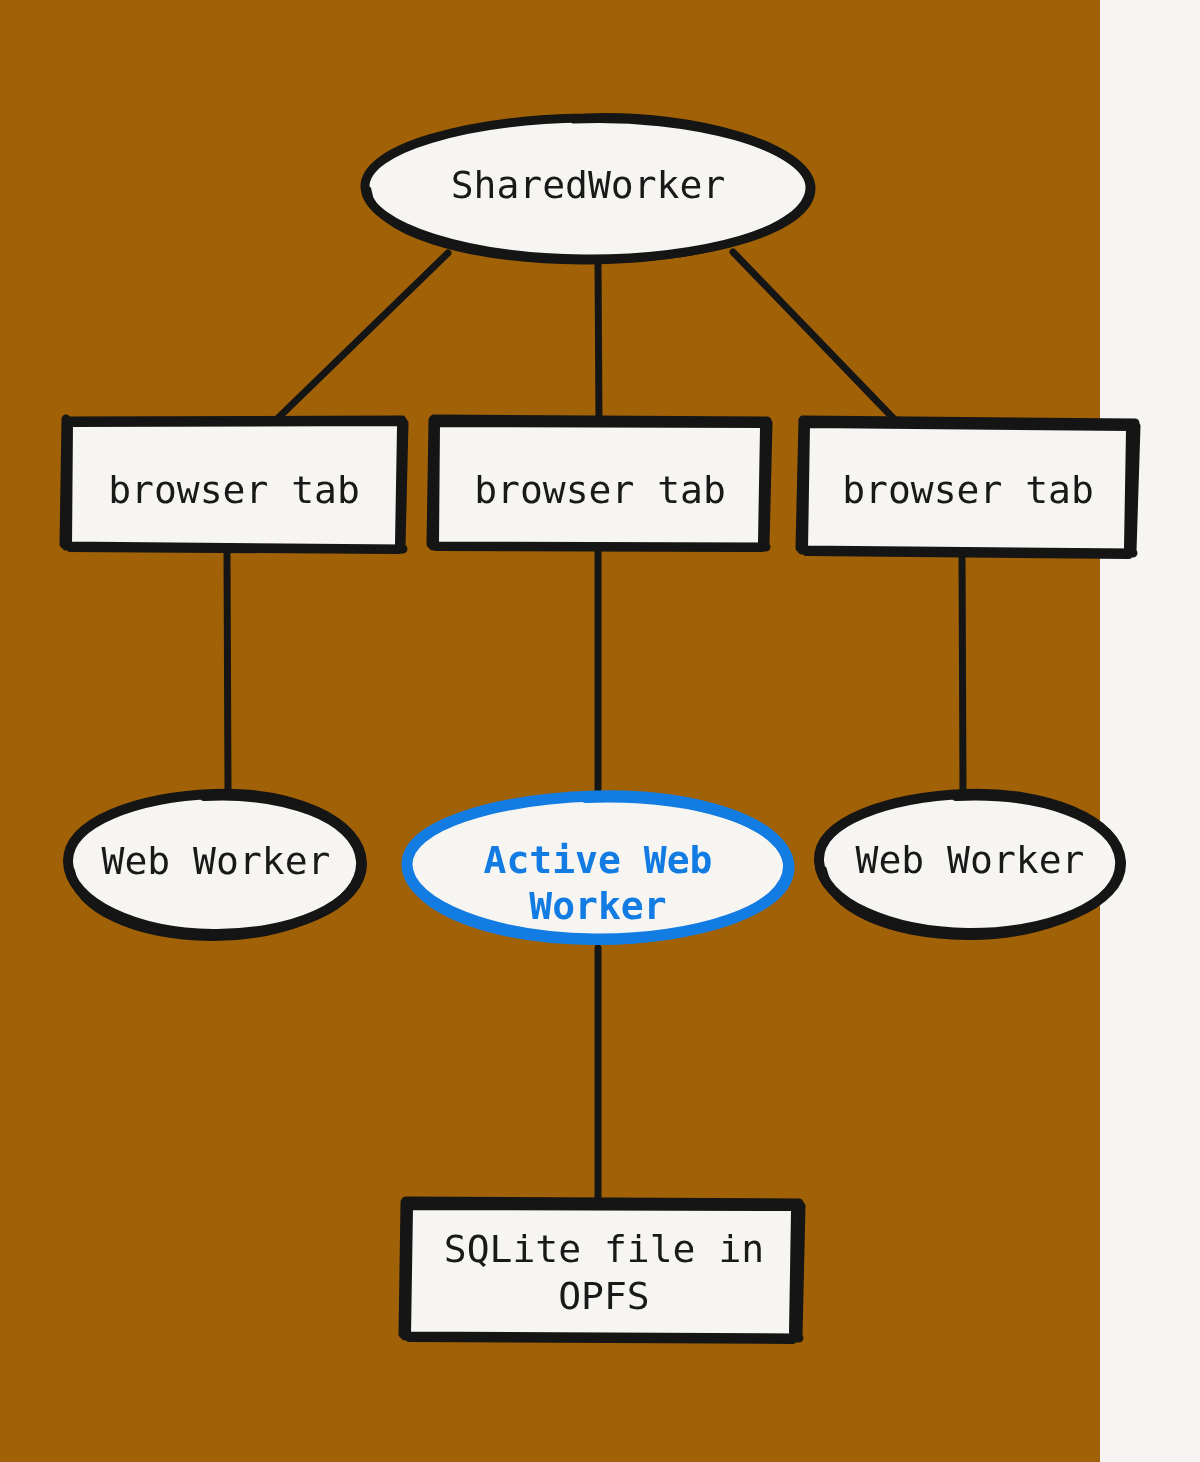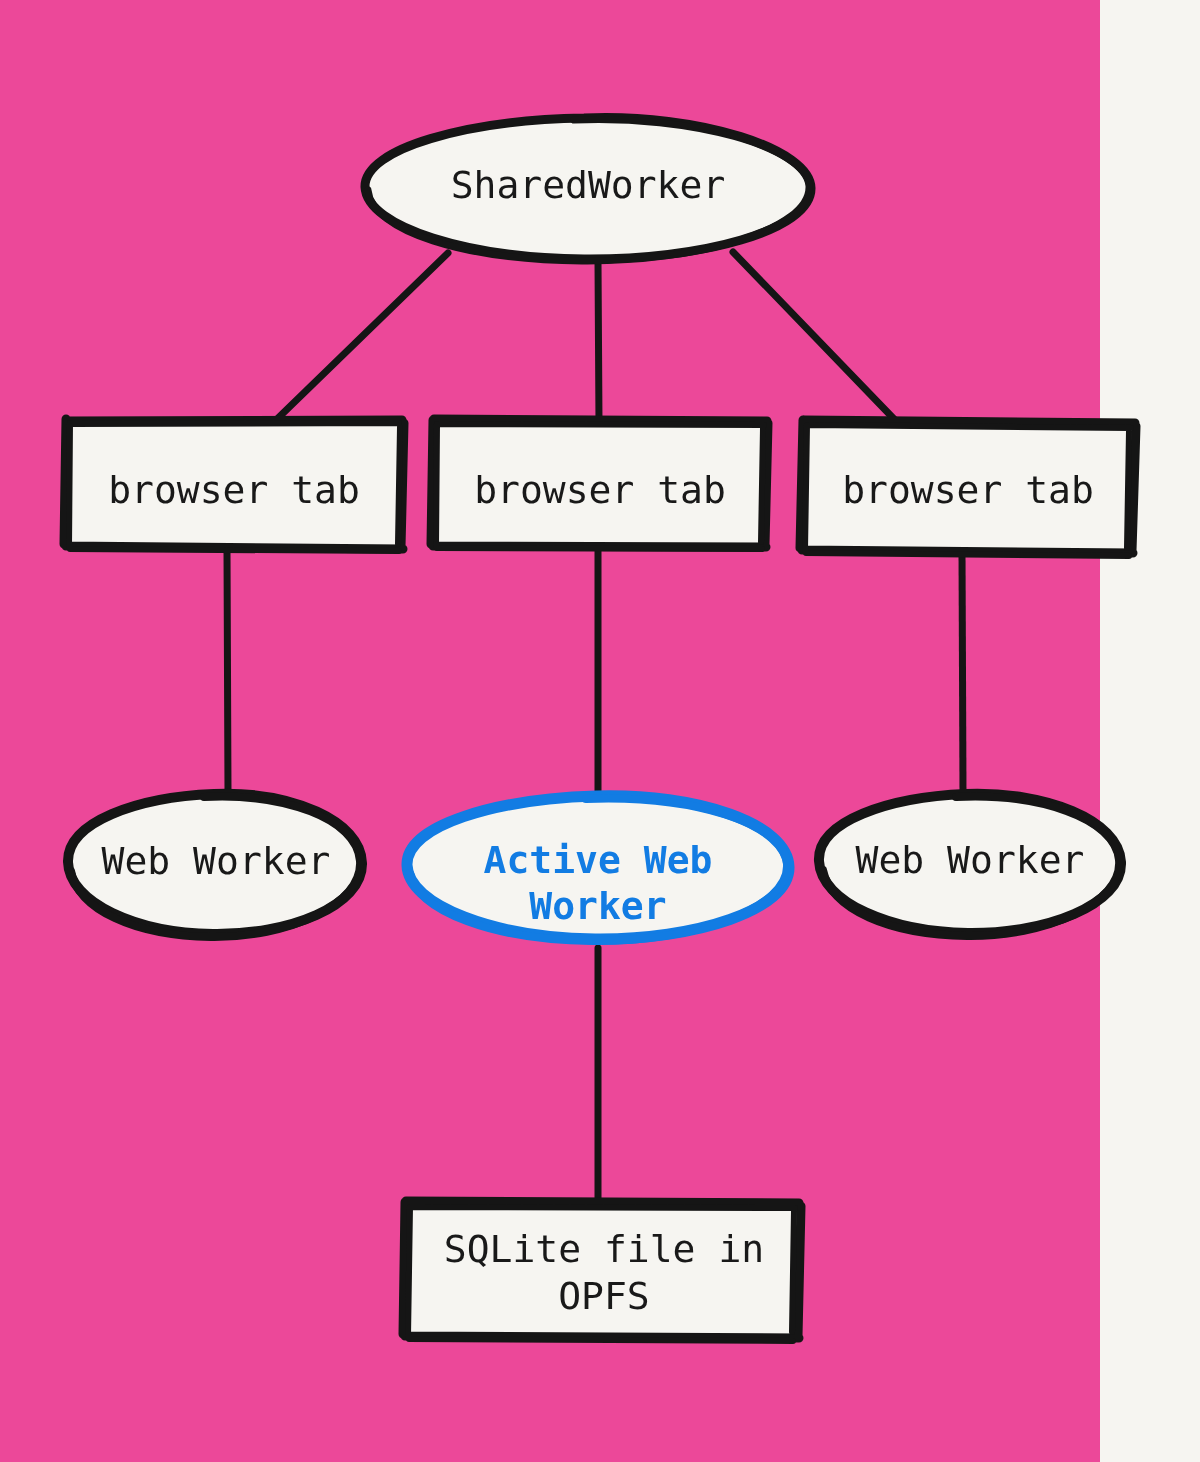--- a/index.html
+++ b/index.html
@@ -11,21 +11,21 @@
   body {
     width: 1200px;
     height: 1462px;
     overflow: hidden;
     font-family: "DejaVu Sans Mono", "Liberation Mono", monospace;
   }
   #diagram-root {
     position: relative;
     width: 1100px;
     height: 1462px;
-    background: #ec4899;
+    background: #a16207;
   }
   svg#diagram-canvas {
     position: absolute;
     inset: 0;
     width: 1200px;
     height: 1462px;
     display: block;
   }
   .node-label {
     font-family: "DejaVu Sans Mono", "Liberation Mono", monospace;

